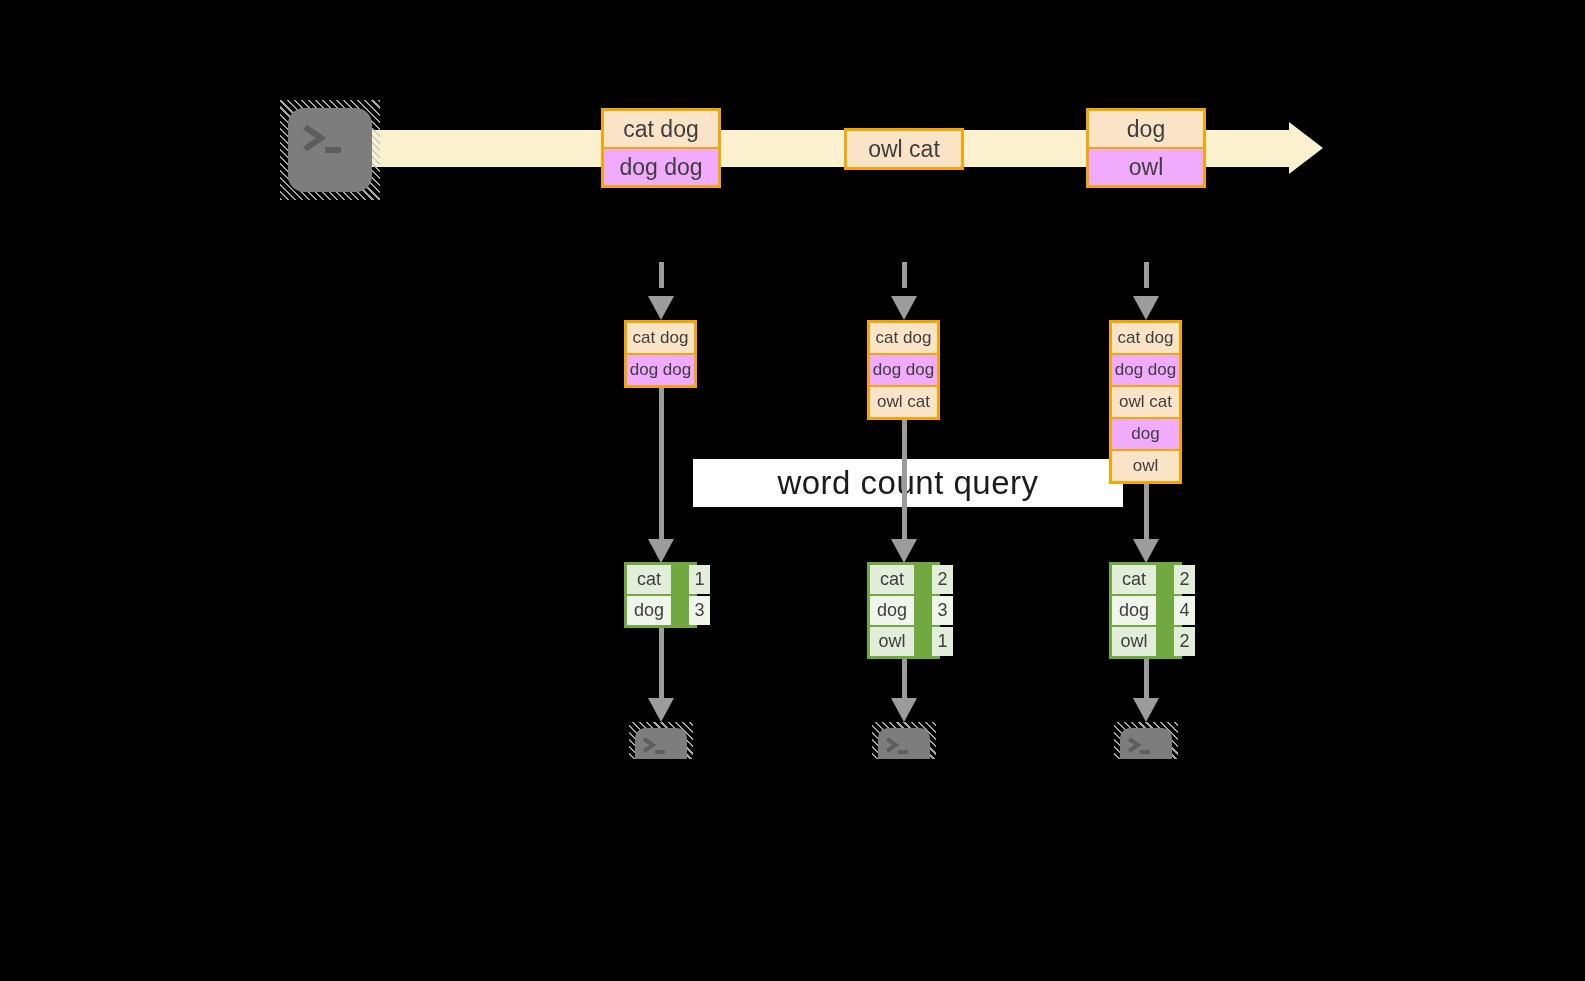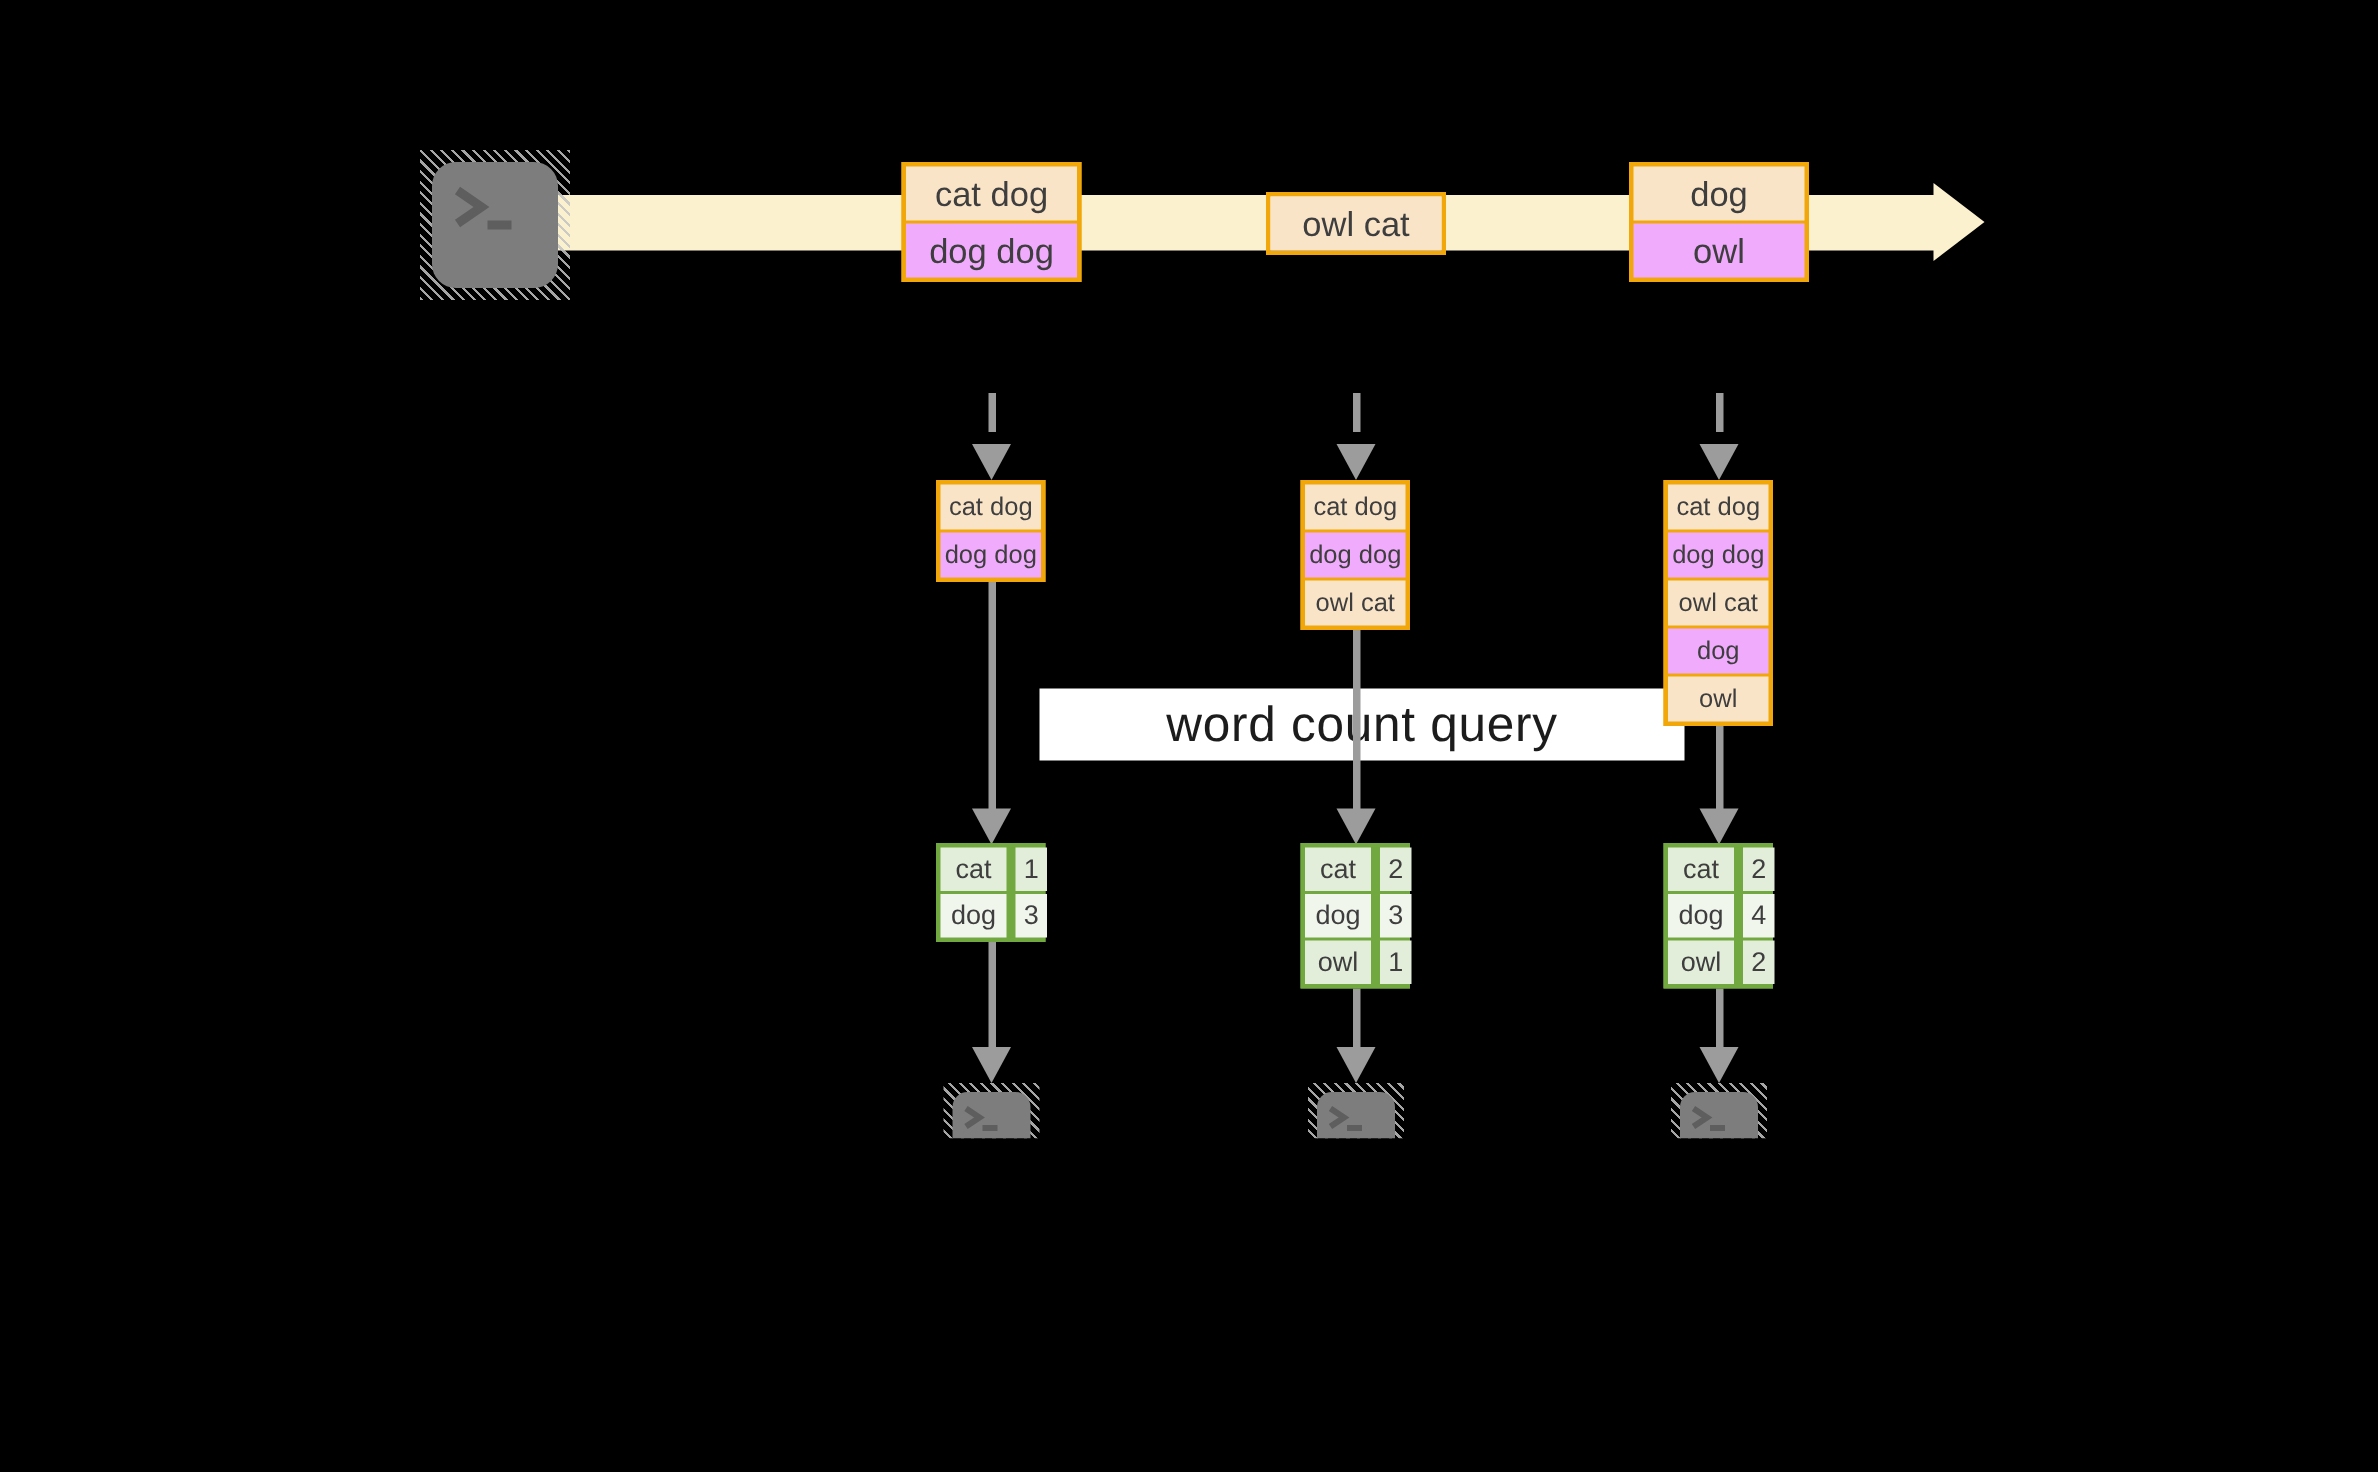--- a/index.html
+++ b/index.html
@@ -18,21 +18,21 @@
         gap:2px;z-index:3;}
   .ocell{display:flex;align-items:center;justify-content:center;color:#3e3e3e;}
   .ocell.big{font-size:23px;flex:0 0 36px;}
   .ocell.small{font-size:17px;flex:0 0 30px;}
   .peach{background:#fae4c8;}
   .cream{background:#f0abfc;}
 
   
   .gtable{border:3px solid #71a83f;background:#71a83f;display:flex;flex-direction:column;
           gap:2px;z-index:3;}
-  .grow{display:grid;grid-template-columns:44px 21px;gap:6px;flex:0 0 29px;}
+  .grow{display:grid;grid-template-columns:44px 21px;gap:18px;flex:0 0 29px;}
   .gcell{display:flex;align-items:center;justify-content:center;color:#3e3e3e;font-size:18px;}
   .grow-a .gcell{background:#e3eeda;}
   .grow-b .gcell{background:#f1f6ed;}
 
   
   .vline{width:5px;background:#9c9c9c;z-index:2;}
   .vhead{width:0;height:0;border-left:13px solid transparent;border-right:13px solid transparent;
          border-top:24px solid #9c9c9c;z-index:2;}
 
   

